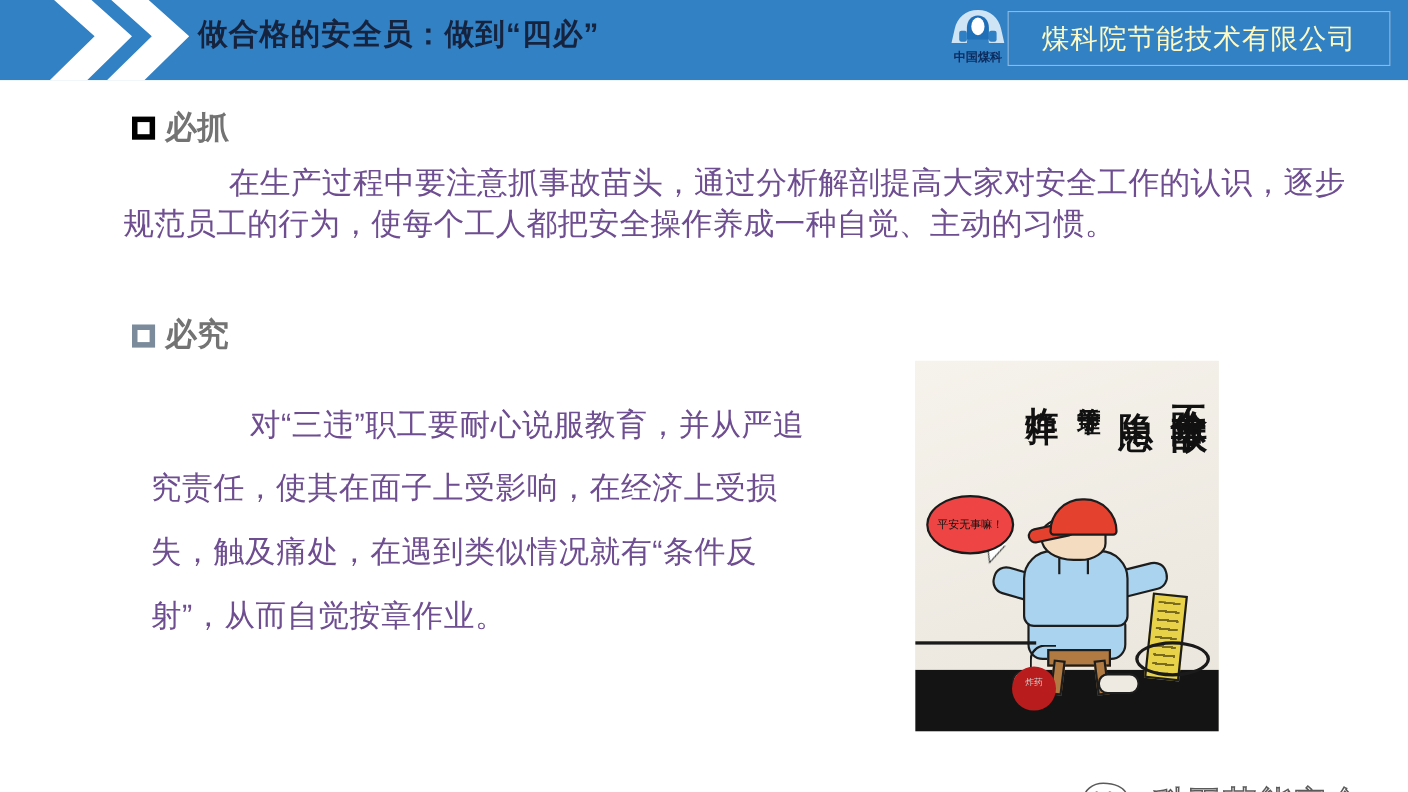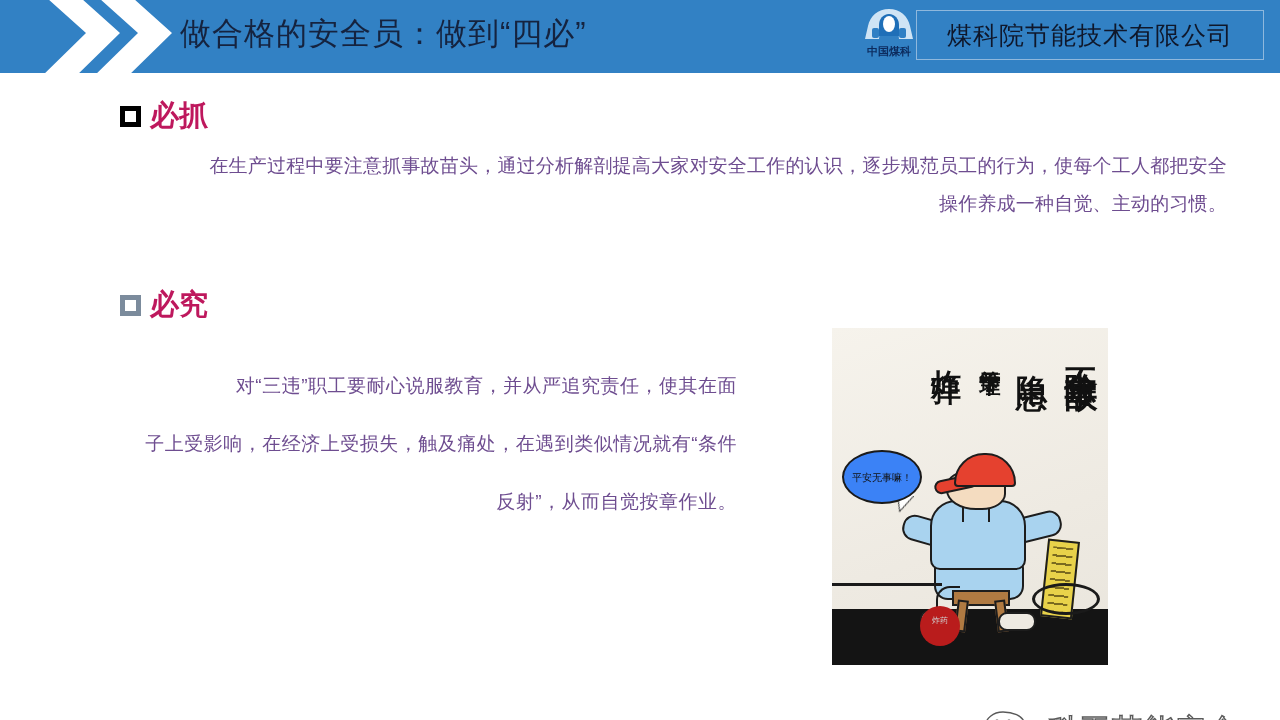--- a/index.html
+++ b/index.html
@@ -26,22 +26,22 @@
   }
   #chevrons {
     position: absolute;
     left: 28px; top: -6px;
     width: 160px; height: 86px;
   }
   #header-title {
     position: absolute;
     left: 180px;
     top: 13px;
-    font-size: 31px;
-    font-weight: normal;
+    font-size: 27px;
+    font-weight: bold;
     color: #15233f;
     letter-spacing: 1px;
     white-space: nowrap;
   }
   
   #brand-logo {
     position: absolute;
     left: 851px;
     top: 6px;
     width: 76px;
@@ -70,42 +70,42 @@
     width: 348px;
     height: 50px;
     border: 1px solid #8fb8dd;
     box-sizing: border-box;
     display: flex;
     align-items: center;
     justify-content: center;
   }
   #company-name {
     font-size: 25px;
-    color: #0f172a;
+    color: #fef9c3;
     letter-spacing: 1px;
     white-space: nowrap;
   }
 
   
   #slide-body {
     position: absolute;
     left: 0; top: 73px;
     width: 1280px;
     height: 647px;
     background: #ffffff;
   }
 
   .section-heading {
     position: absolute;
     display: flex;
     align-items: center;
     gap: 9px;
     font-size: 29px;
     font-weight: bold;
-    color: #be185d;
+    color: #737373;
     white-space: nowrap;
   }
   #heading-1 { left: 120px; top: 23px; }
   #heading-2 { left: 120px; top: 212px; }
 
   .bullet-square {
     display: inline-block;
     width: 21px;
     height: 21px;
     box-sizing: border-box;
@@ -115,23 +115,22 @@
     background: #ffffff;
   }
   .bullet-hollow-gray {
     border: 5px solid #7b8b9c;
     background: #ffffff;
   }
 
   .para {
     position: absolute;
     color: #6e4d90;
-    font-size: 19px;
+    font-size: 28px;
     white-space: pre-wrap;
-    text-align: right;
   }
   #para-1 {
     left: 112px;
     top: 74px;
     width: 1115px;
     line-height: 38px;
     text-indent: 96px;
     letter-spacing: 0.2px;
   }
   #para-2 {
@@ -181,21 +180,21 @@
   #calli-4 { right: 148px; top: 18px;  font-size: 30px; }
 
   #speech-bubble {
     position: absolute;
     left: 10px;
     top: 122px;
     width: 76px;
     height: 50px;
     border: 2.5px solid #1a1a1a;
     border-radius: 50%;
-    background: #3b82f6;
+    background: #ef4444;
     display: flex;
     align-items: center;
     justify-content: center;
     text-align: center;
     font-size: 10px;
     line-height: 13px;
     color: #111;
     font-family: "DejaVu Serif", "Liberation Serif", serif;
   }
   #speech-tail {

